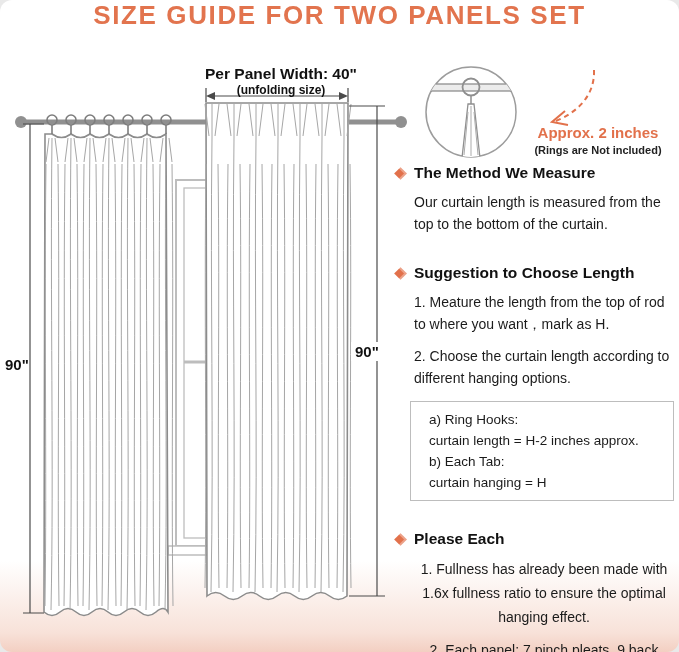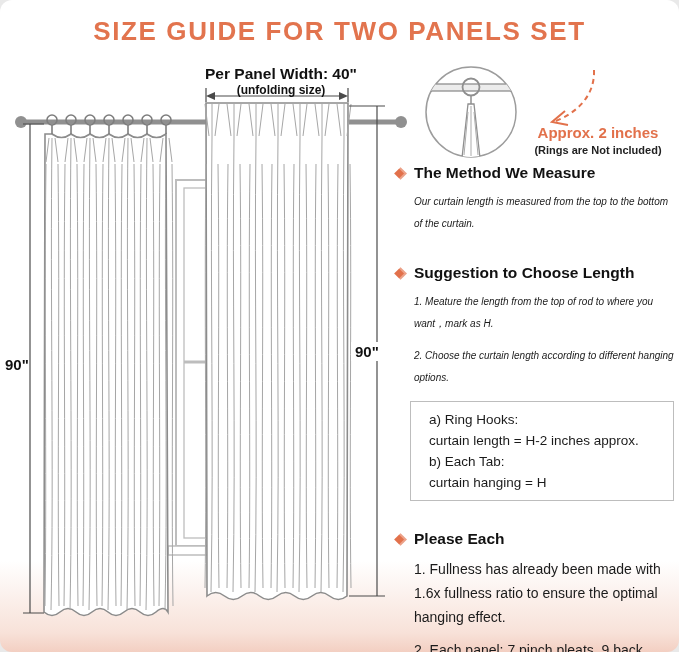--- a/index.html
+++ b/index.html
@@ -7,51 +7,51 @@
     position:relative;
     width:679px; height:652px;
     margin:0 auto;
     background:linear-gradient(180deg, #ffffff 0%, #ffffff 86%, #f8e2d9 97%, #f3cfc2 100%);
     border-radius:12px;
     overflow:hidden;
     font-family:"Liberation Sans", sans-serif;
     color:#1b1b1b;
   }
   .title {
-    position:absolute; top:16px; left:0; width:100%;
+    position:absolute; top:0; left:0; width:100%;
     text-align:center;
     font-size:26px; font-weight:bold; letter-spacing:1.6px;
     color:#E2744E;
     white-space:nowrap;
   }
   .illustration { position:absolute; left:0; top:0; width:679px; height:652px; }
 
   .right-col { position:absolute; left:396px; top:164px; width:278px; }
   .sec { margin-top:29px; }
   .sec:first-child { margin-top:0; }
   .sec-heading { display:flex; align-items:center; gap:9px; font-size:15.5px; font-weight:bold; color:#111;text-align:right; }
   .bullet {
     width:9px; height:9px; flex:none;
     background:#E2714B;
     transform:rotate(45deg);
     box-shadow:inset -2px 2px 0 rgba(255,255,255,0.35);
   }
-  .sec-body { margin:9px 0 0 18px; font-size:10px; line-height:22px;font-style:italic; }
+  .sec-body { margin:9px 0 0 18px; font-size:14px; line-height:22px; }
   .sec-body p { margin:0 0 10px 0; }
   .sec-body p:last-child { margin-bottom:0; }
   .spec-box {
     margin:12px 0 0 14px;
     width:226px;
     border:1px solid #bdbdbd;
     padding:7px 18px;
     font-size:13.5px; line-height:21px;
     background:rgba(255,255,255,0.6);
   }
   .note-body { margin:9px 0 0 18px; font-size:14px; line-height:24px; }
-  .note-body p { margin:0 0 9px 0; }
+  .note-body p { margin:0 0 9px 0;text-align:center; }
   .note-body p:last-child { margin-bottom:0; }
 
   svg text { font-family:"Liberation Sans", sans-serif; }
 </style>
 </head>
 <body>
 
 <div class="canvas">
 
   <div class="title">SIZE GUIDE FOR TWO PANELS SET</div>

